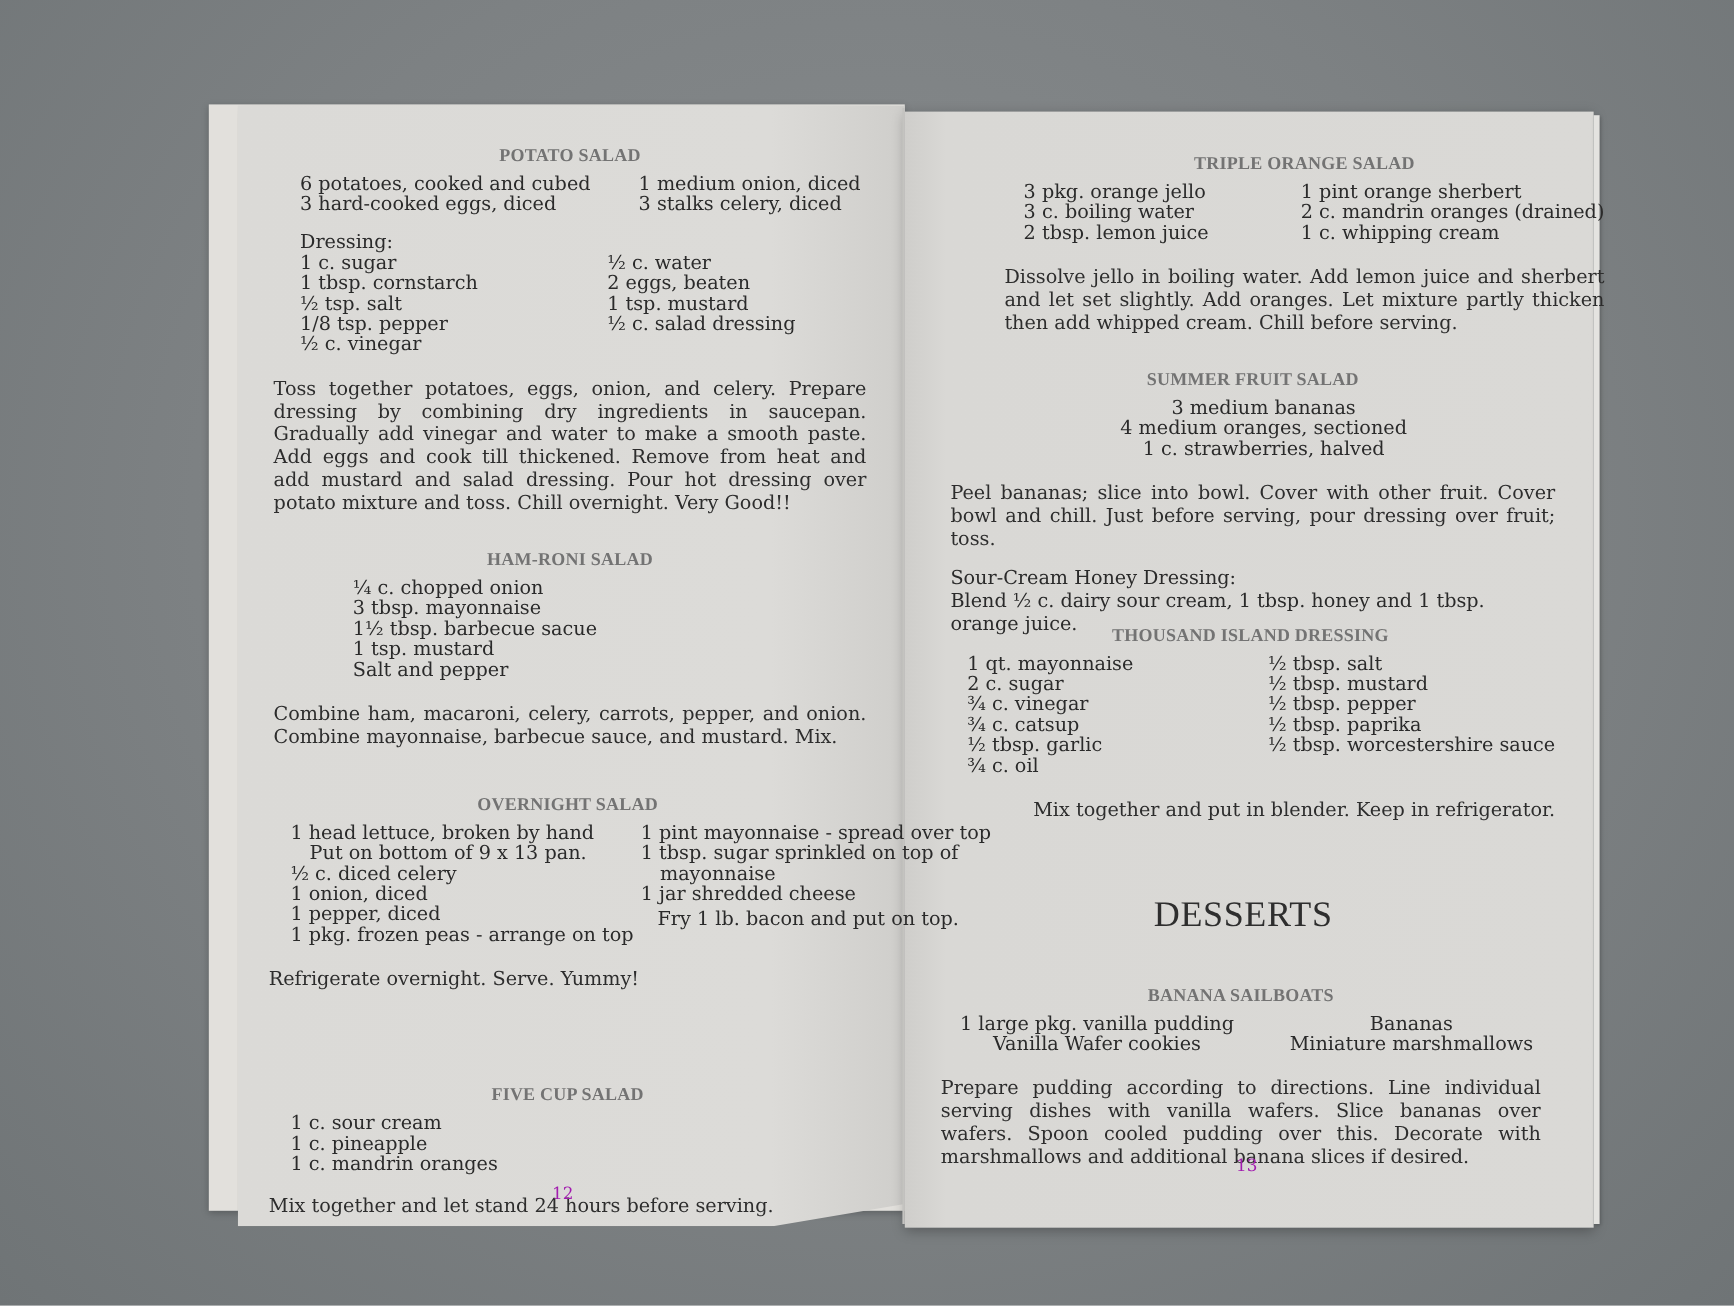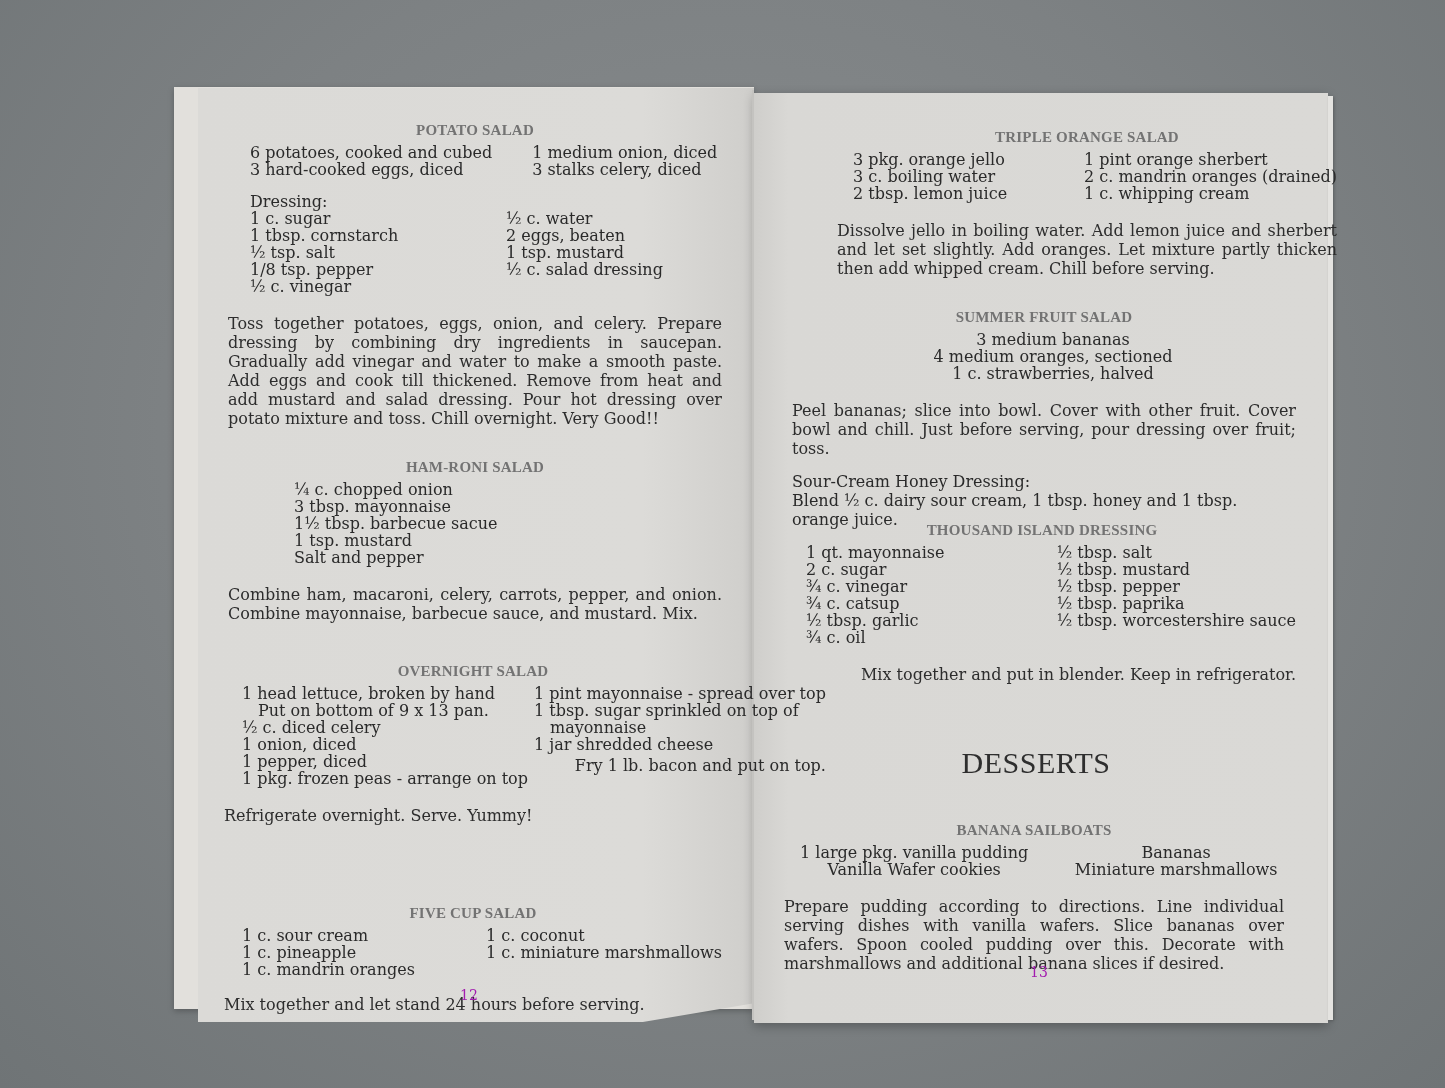--- a/index.html
+++ b/index.html
@@ -122,38 +122,34 @@
         <div>½ c. diced celery</div>
         <div>1 onion, diced</div>
         <div>1 pepper, diced</div>
         <div>1 pkg. frozen peas - arrange on top</div>
       </div>
       <div class="col" style="padding-left:6px;">
         <div>1 pint mayonnaise - spread over top</div>
         <div>1 tbsp. sugar sprinkled on top of</div>
         <div class="indent">mayonnaise</div>
         <div>1 jar shredded cheese</div>
-        <div style="padding-left:14px; margin-top:4px;text-align:right;">Fry 1 lb. bacon and put on top.</div>
+        <div style="padding-left:14px; margin-top:4px;">Fry 1 lb. bacon and put on top.</div>
       </div>
     </div>
     <div style="height:20px;"></div>
     <p class="para">Refrigerate overnight. Serve. Yummy!</p>
   </div>
 
   <div class="blk" style="left:224px; top:869px; width:498px;margin-top:36px;">
     <div class="recipe-title">FIVE CUP SALAD</div>
     <div class="cols" style="padding-left:18px;">
       <div class="col">
         <div>1 c. sour cream</div>
         <div>1 c. pineapple</div>
         <div>1 c. mandrin oranges</div>
-      </div>
-      <div class="col" style="padding-left:60px;">
-        <div>1 c. coconut</div>
-        <div>1 c. miniature marshmallows</div>
       </div>
     </div>
     <div style="height:18px;"></div>
     <p class="para" style="text-align:left;">Mix together and let stand 24 hours before serving.</p>
   </div>
 
   <div class="page-num" style="left:460px; top:987px;">12</div>
 
   <div class="blk" style="left:796px; top:129px; width:500px;margin-left:41px;">
     <div class="recipe-title">TRIPLE ORANGE SALAD</div>

